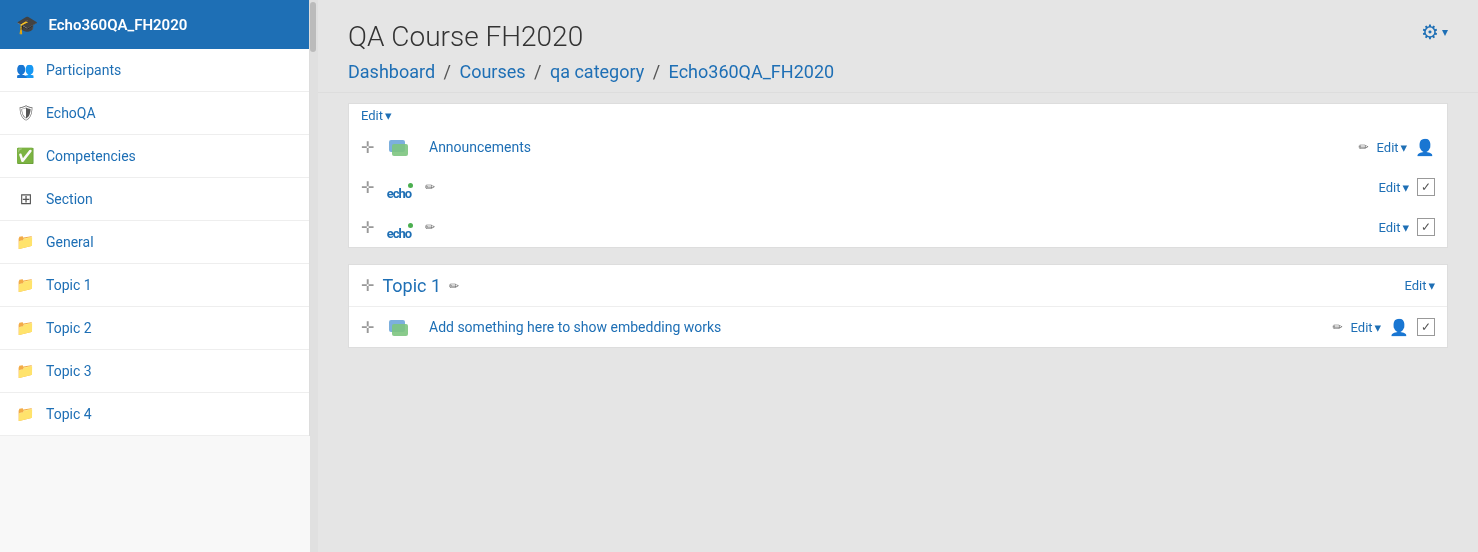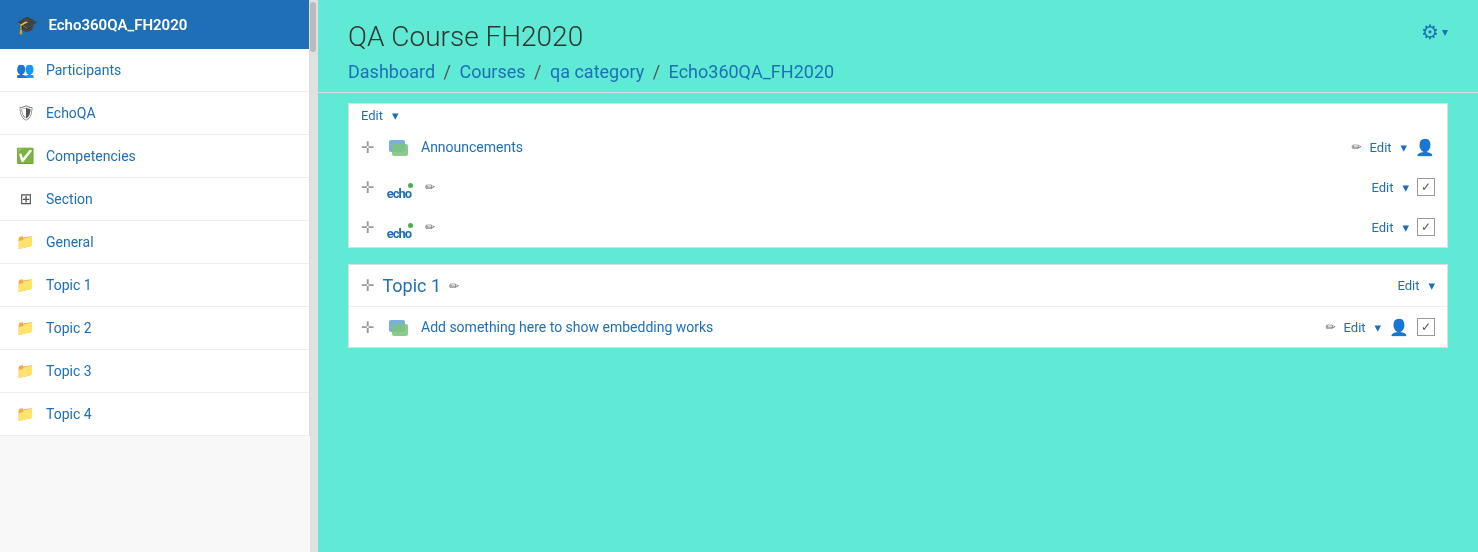--- a/index.html
+++ b/index.html
@@ -11,41 +11,41 @@
     .sidebar-header .cap-icon { font-size: 18px; }
     .sidebar-item { display: flex; align-items: center; gap: 10px; padding: 12px 16px; border-bottom: 1px solid #eee; color: #333; cursor: pointer; }
     .sidebar-item .item-icon { color: #555; font-size: 15px; width: 20px; text-align: center; }
     .sidebar-item .item-label { color: #1e6fb5; font-size: 14px; }
 
     
     .sidebar-scroll { display: flex; }
     .sidebar-content { flex: 1; }
 
     
-    .main { flex: 1; background: #5eead4; overflow-y: auto; display: flex; flex-direction: column; }
+    .main { flex: 1; background: #e5e5e5; overflow-y: auto; display: flex; flex-direction: column; }
     .main-header { padding: 20px 30px 10px 30px; border-bottom: 1px solid #ddd; }
     .main-title { font-size: 28px; font-weight: 300; color: #333; margin-bottom: 8px; display: flex; justify-content: space-between; align-items: flex-start; }
     .main-title .gear-btn { color: #1e6fb5; font-size: 20px; cursor: pointer; display: flex; align-items: center; gap: 3px; }
     .breadcrumb { color: #1e6fb5; font-size: 18px; }
     .breadcrumb span { color: #555; margin: 0 4px; }
 
     
     .content-area { padding: 10px 30px; flex: 1; }
 
     
     .section { border: 1px solid #ddd; margin-bottom: 16px; background: #fff; }
 
     .activity-row { display: flex; align-items: center; padding: 6px 12px; gap: 8px; }
     .activity-row .drag-handle { color: #999; cursor: grab; font-size: 16px; width: 16px; }
     .activity-row .activity-icon { width: 28px; height: 28px; display: flex; align-items: flex-end; justify-content: center; }
-    .activity-row .activity-name { color: #1e6fb5; flex: 1; cursor: pointer; }
+    .activity-row .activity-name { color: #1e6fb5; flex: 1; cursor: pointer; margin-left: 8px; }
     .activity-row .edit-pencil { color: #666; font-size: 12px; cursor: pointer; margin-left: 4px; }
     .activity-row .right-controls { display: flex; align-items: center; gap: 8px; margin-left: auto; }
 
-    .edit-btn { color: #1e6fb5; cursor: pointer; font-size: 13px; display: flex; align-items: center; gap: 9px; }
+    .edit-btn { color: #1e6fb5; cursor: pointer; font-size: 13px; display: flex; align-items: center; gap: 2px; }
 
     .checkbox-icon { width: 18px; height: 18px; border: 1px solid #999; display: flex; align-items: center; justify-content: center; color: #555; font-size: 12px; }
     .user-icon { color: #555; font-size: 16px; }
 
     
     .add-activity-row { display: flex; align-items: center; justify-content: flex-end; padding: 10px 12px; gap: 8px; }
     .add-activity-arrow { color: #d9222a; font-size: 22px; display: flex; align-items: center; }
     .add-activity-btn { color: #1e6fb5; cursor: pointer; font-size: 14px; display: flex; align-items: center; gap: 4px; }
 
     

